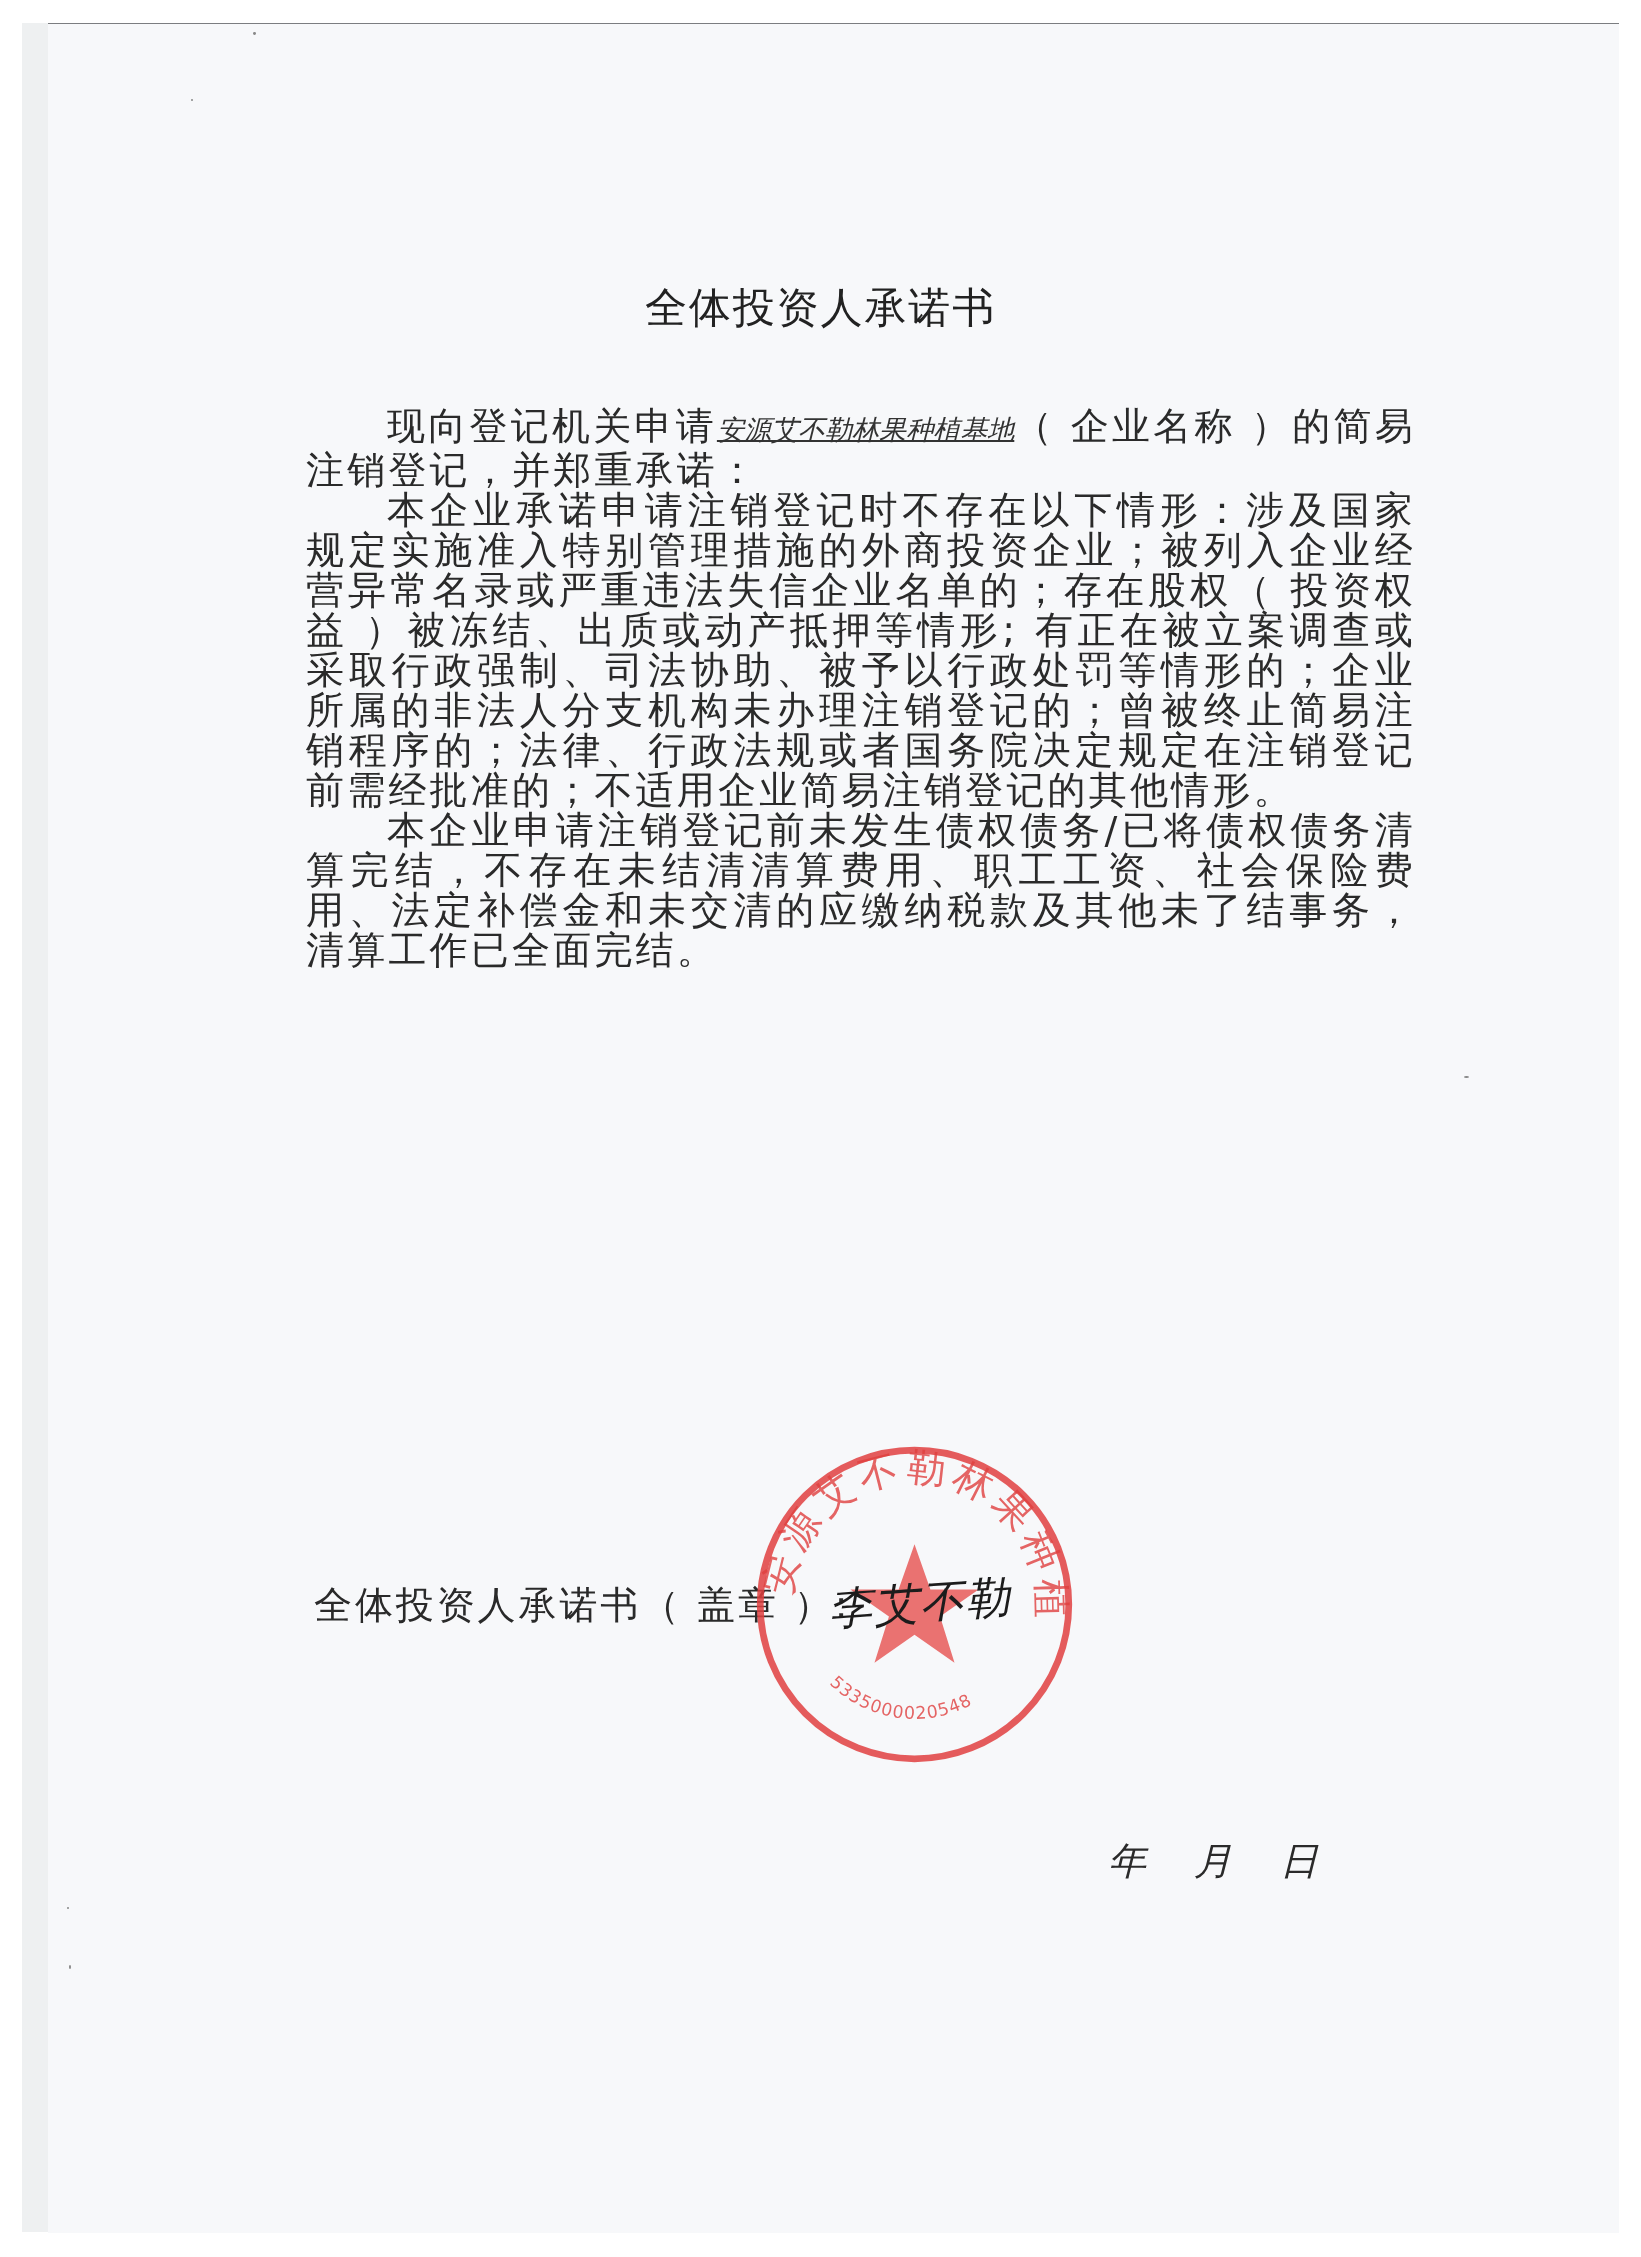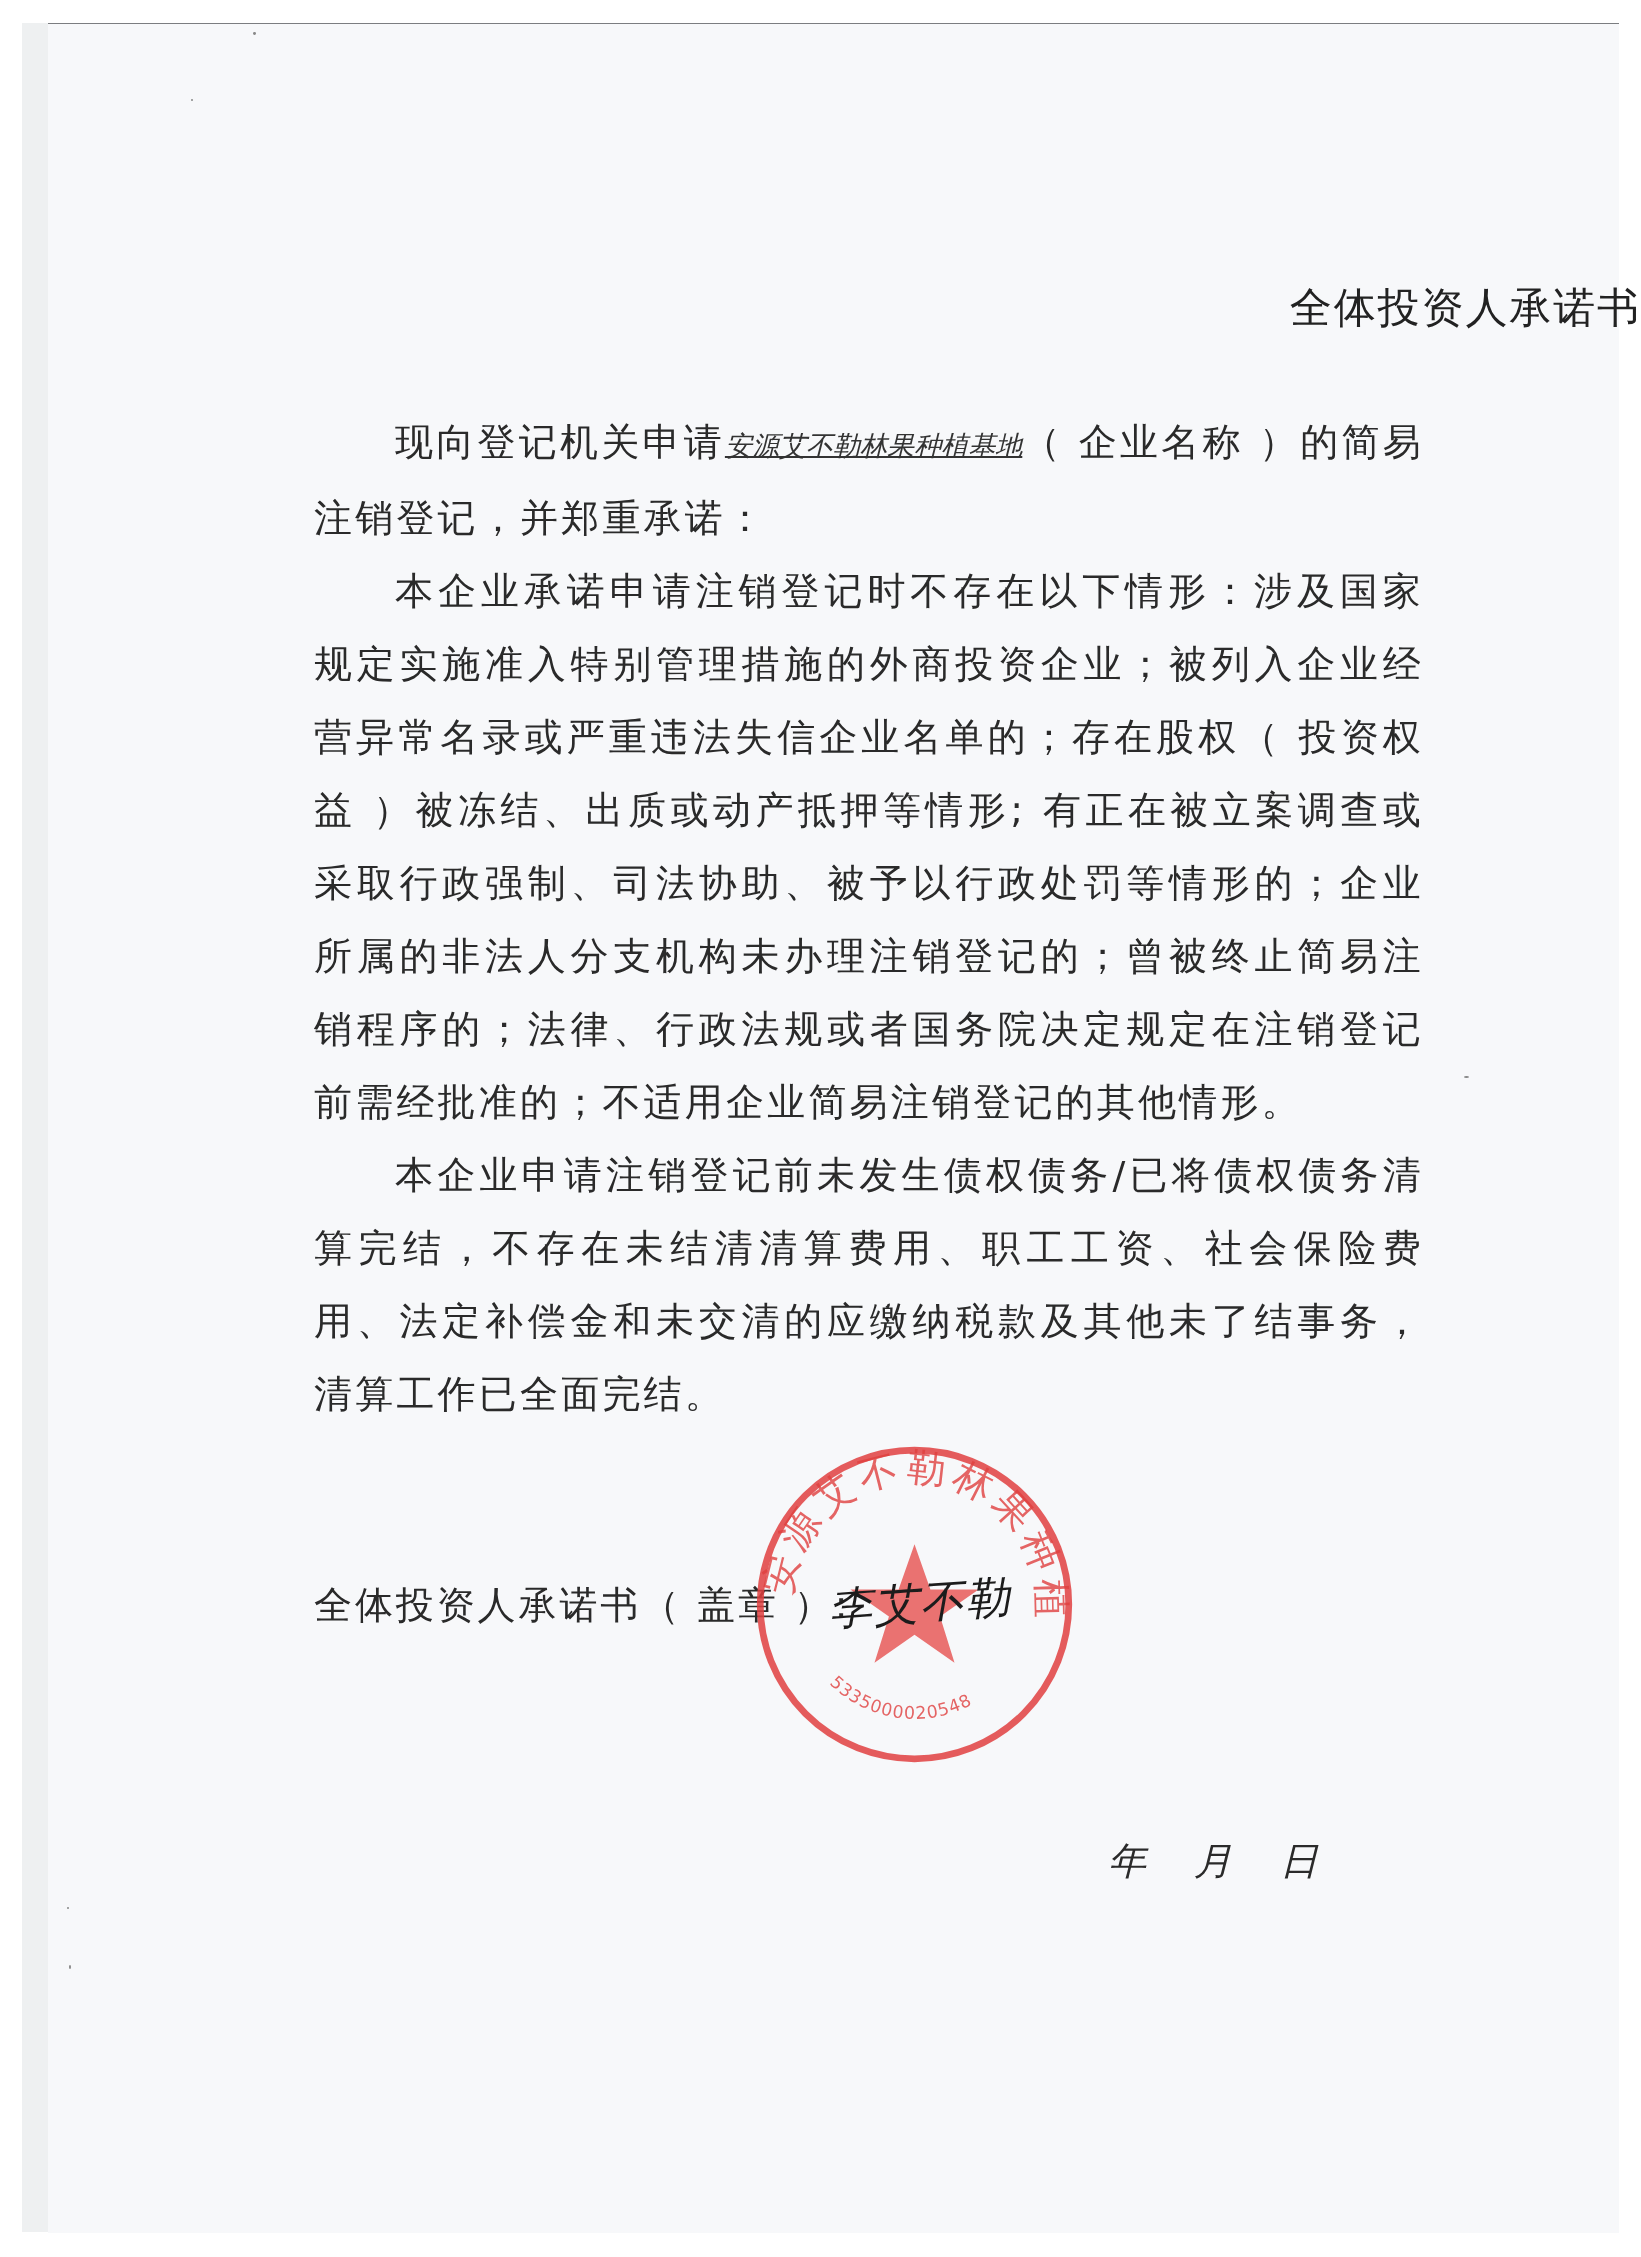--- a/index.html
+++ b/index.html
@@ -6,26 +6,26 @@
   body {
     width:1641px; height:2257px; background:#ffffff; position:relative; overflow:hidden;
     font-family: "DejaVu Sans", "Liberation Sans", sans-serif;
   }
   .scan-strip { position:absolute; left:22px; top:23px; width:27px; height:2209px; background:#eef0f1; }
   .paper {
     position:absolute; left:48px; top:23px; width:1571px; height:2209px;
     background:#f7f8fa; border-top:1.9px solid #7b7d80;
   }
   .doc-title {
-    position:absolute; left:0; width:100%; top:280px; text-align:right;
+    position:absolute; left:0; width:100%; top:280px; text-align:center;
     font-size:42px; color:#222; letter-spacing:1.9px;
   }
   .body-text {
-    position:absolute; left:314px; top:406px; width:1110px;
-    font-size:38px; line-height:73px; color:#2a2a2a; letter-spacing:3.2px;
+    position:absolute; left:306px; top:406px; width:1110px;
+    font-size:38px; line-height:40px; color:#2a2a2a; letter-spacing:3.2px;
   }
   .para { text-indent:81px; margin:0; text-align:justify; }
   .hand {
     font-family: "DejaVu Serif", serif; font-style:italic; font-size:27px; letter-spacing:0;
     color:#333; text-decoration:underline; text-decoration-thickness:1.9px;
   }
   .sig-line {
     position:absolute; left:314px; top:1580px; font-size:38px; color:#2a2a2a; letter-spacing:2.9px;
   }
   .signature {

